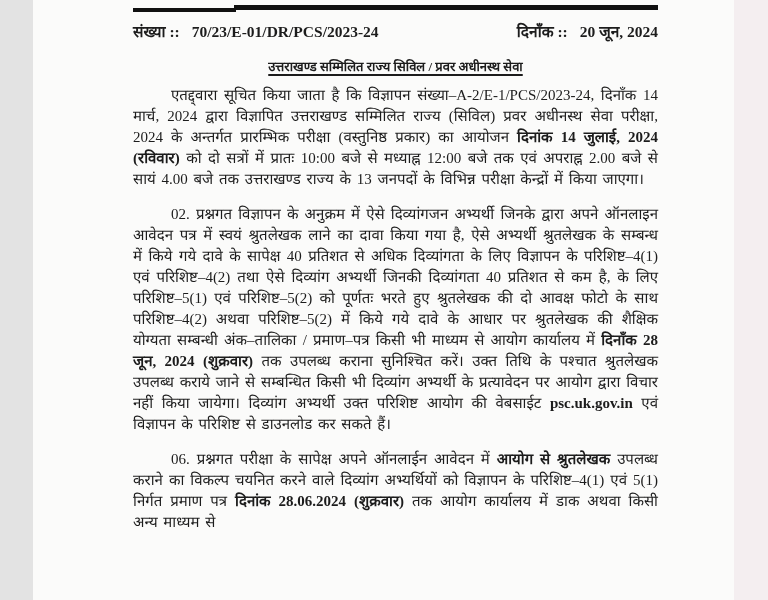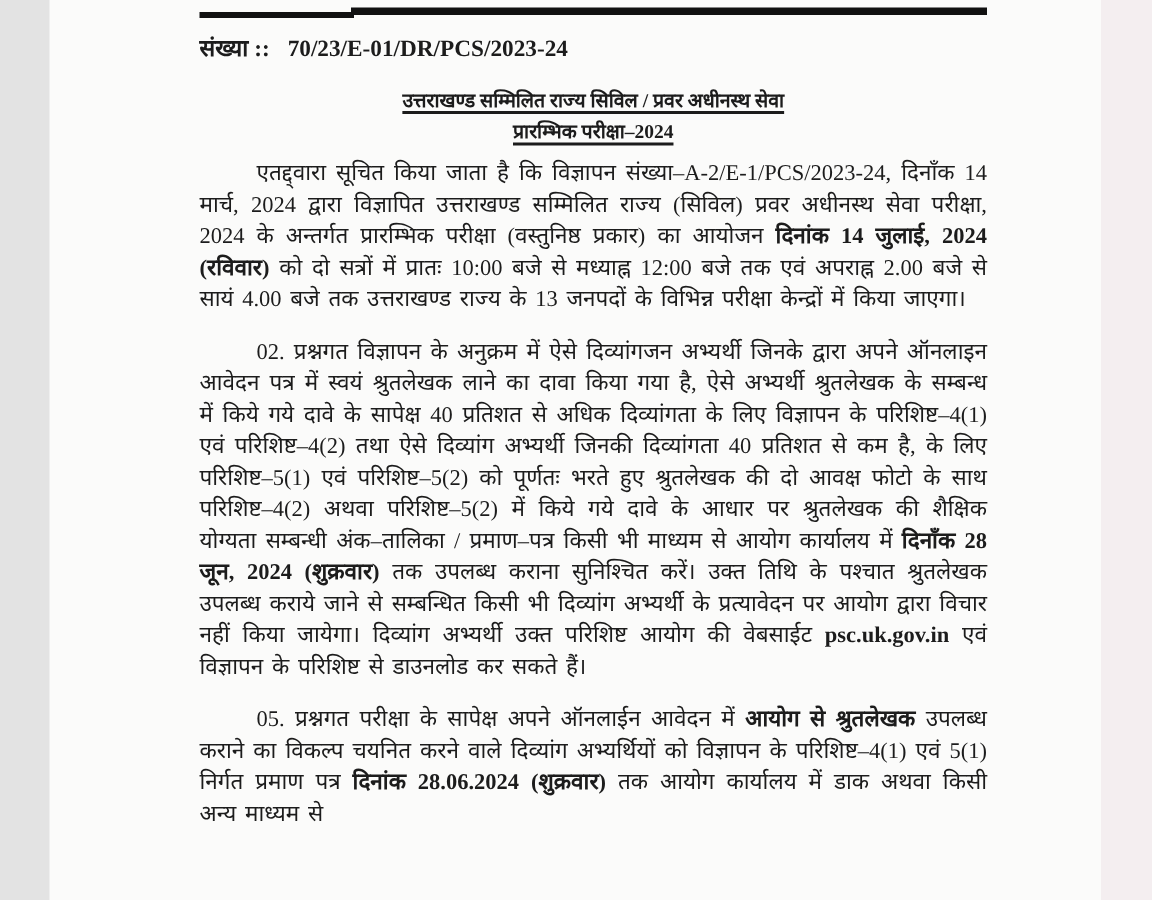--- a/index.html
+++ b/index.html
@@ -103,26 +103,28 @@
 
   <div class="top-rule">
     <div class="rule-a"></div>
     <div class="rule-b"></div>
   </div>
 
   <div class="header-row">
     <div>
       <span class="label">संख्या ::</span><span>70/23/E-01/DR/PCS/2023-24</span>
     </div>
+    <div>
+      <span class="label">दिनाँक ::</span><span>20 जून, 2024</span>
+    </div>
   </div>
 
 
   <h2 class="doc-subtitle first"><span>उत्तराखण्ड सम्मिलित राज्य सिविल / प्रवर अधीनस्थ सेवा</span></h2>
 
-  <h2 class="doc-subtitle second"><span>प्रारम्भिक परीक्षा–2024</span></h2>
 
   <div class="paras">
       <p class="para"><span>एतद्द्वारा सूचित किया जाता है कि विज्ञापन संख्या–A-2/E-1/PCS/2023-24, दिनाँक 14 मार्च, 2024 द्वारा विज्ञापित उत्तराखण्ड सम्मिलित राज्य (सिविल) प्रवर अधीनस्थ सेवा परीक्षा, 2024 के अन्तर्गत प्रारम्भिक परीक्षा (वस्तुनिष्ठ प्रकार) का आयोजन </span><span class="b">दिनांक 14 जुलाई, 2024 (रविवार)</span><span> को दो सत्रों में प्रातः 10:00 बजे से मध्याह्न 12:00 बजे तक एवं अपराह्न 2.00 बजे से सायं 4.00 बजे तक उत्तराखण्ड राज्य के 13 जनपदों के विभिन्न परीक्षा केन्द्रों में किया जाएगा।</span></p>
       <p class="para"><span>02. प्रश्नगत विज्ञापन के अनुक्रम में ऐसे दिव्यांगजन अभ्यर्थी जिनके द्वारा अपने ऑनलाइन आवेदन पत्र में स्वयं श्रुतलेखक लाने का दावा किया गया है, ऐसे अभ्यर्थी श्रुतलेखक के सम्बन्ध में किये गये दावे के सापेक्ष 40 प्रतिशत से अधिक दिव्यांगता के लिए विज्ञापन के परिशिष्ट–4(1) एवं परिशिष्ट–4(2) तथा ऐसे दिव्यांग अभ्यर्थी जिनकी दिव्यांगता 40 प्रतिशत से कम है, के लिए परिशिष्ट–5(1) एवं परिशिष्ट–5(2) को पूर्णतः भरते हुए श्रुतलेखक की दो आवक्ष फोटो के साथ परिशिष्ट–4(2) अथवा परिशिष्ट–5(2) में किये गये दावे के आधार पर श्रुतलेखक की शैक्षिक योग्यता सम्बन्धी अंक–तालिका / प्रमाण–पत्र किसी भी माध्यम से आयोग कार्यालय में </span><span class="b">दिनाँक 28 जून, 2024 (शुक्रवार)</span><span> तक उपलब्ध कराना सुनिश्चित करें। उक्त तिथि के पश्चात श्रुतलेखक उपलब्ध कराये जाने से सम्बन्धित किसी भी दिव्यांग अभ्यर्थी के प्रत्यावेदन पर आयोग द्वारा विचार नहीं किया जायेगा। दिव्यांग अभ्यर्थी उक्त परिशिष्ट आयोग की वेबसाईट </span><span class="b">psc.uk.gov.in</span><span> एवं विज्ञापन के परिशिष्ट से डाउनलोड कर सकते हैं।</span></p>
-      <p class="para"><span>05. प्रश्नगत परीक्षा के सापेक्ष अपने ऑनलाईन आवेदन में </span><span class="b">आयोग से श्रुतलेखक</span><span> उपलब्ध कराने का विकल्प चयनित करने वाले दिव्यांग अभ्यर्थियों को विज्ञापन के परिशिष्ट–4(1) एवं 5(1) निर्गत प्रमाण पत्र </span><span class="b">दिनांक 28.06.2024 (शुक्रवार)</span><span> तक आयोग कार्यालय में डाक अथवा किसी अन्य माध्यम से </span></p>
+      <p class="para"><span>06. प्रश्नगत परीक्षा के सापेक्ष अपने ऑनलाईन आवेदन में </span><span class="b">आयोग से श्रुतलेखक</span><span> उपलब्ध कराने का विकल्प चयनित करने वाले दिव्यांग अभ्यर्थियों को विज्ञापन के परिशिष्ट–4(1) एवं 5(1) निर्गत प्रमाण पत्र </span><span class="b">दिनांक 28.06.2024 (शुक्रवार)</span><span> तक आयोग कार्यालय में डाक अथवा किसी अन्य माध्यम से </span></p>
     </div>
 
 </div>
 
 </body></html>

